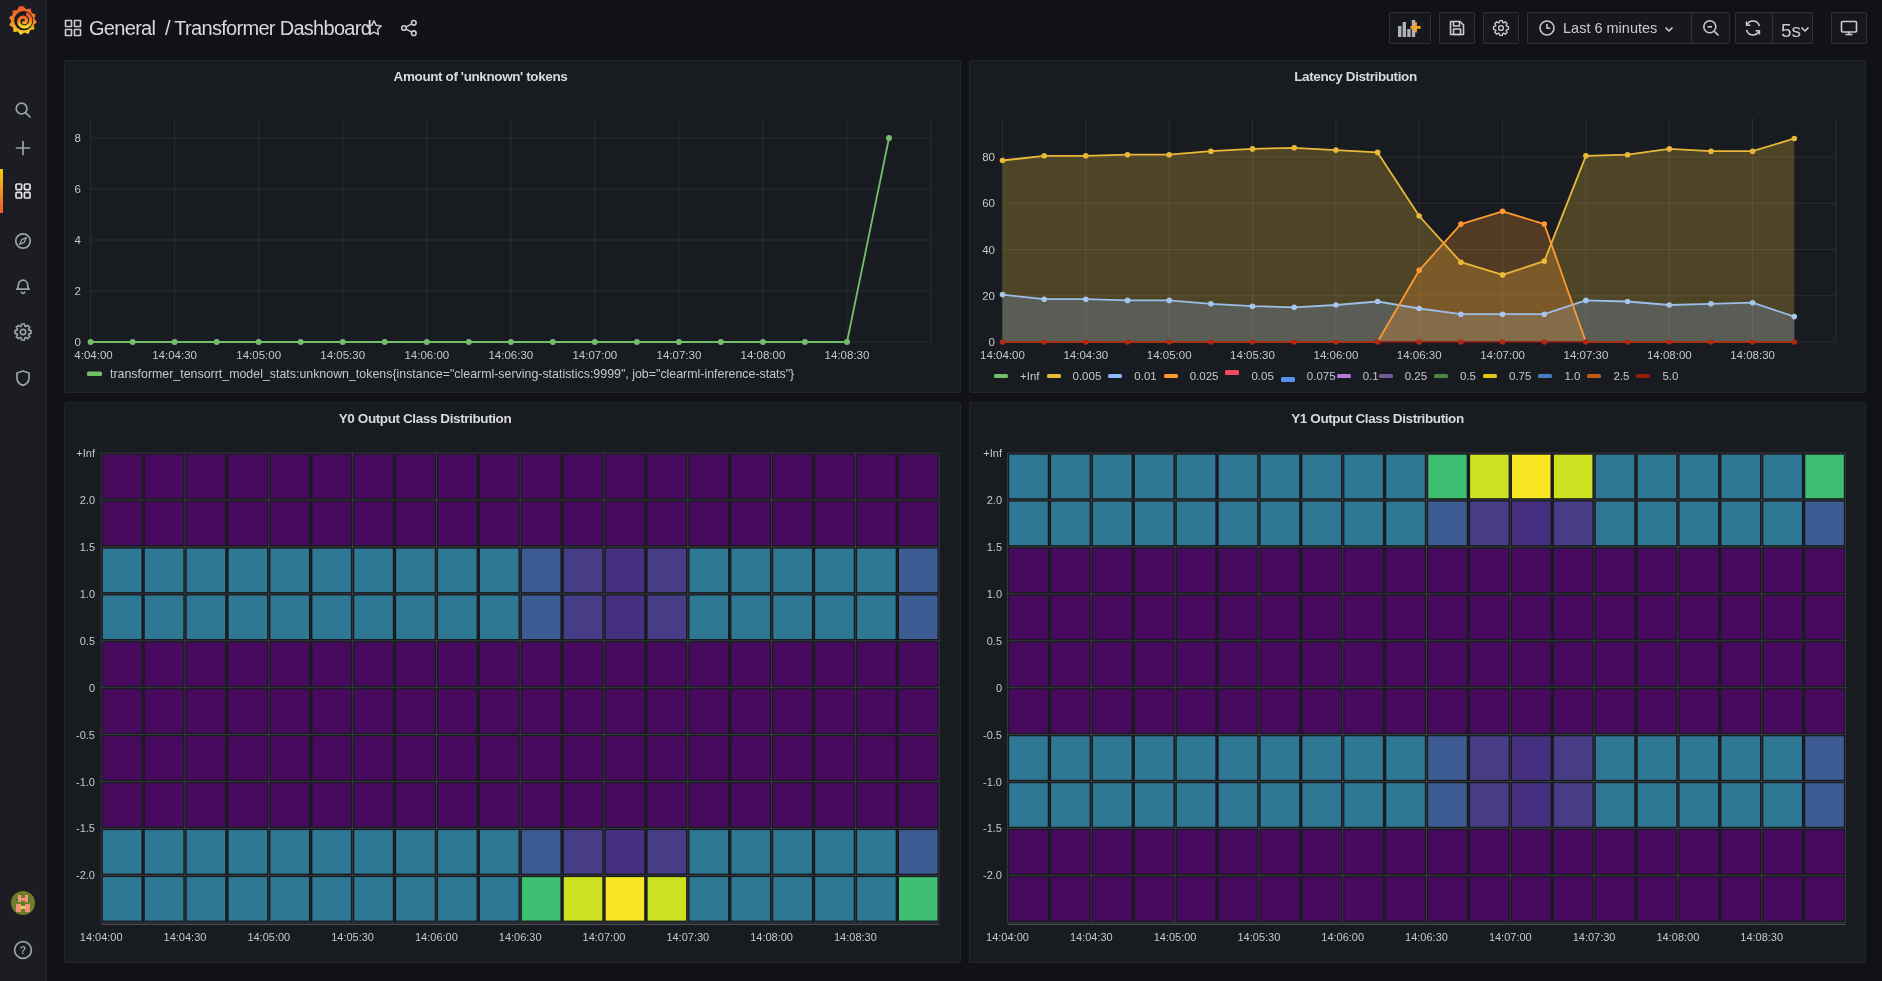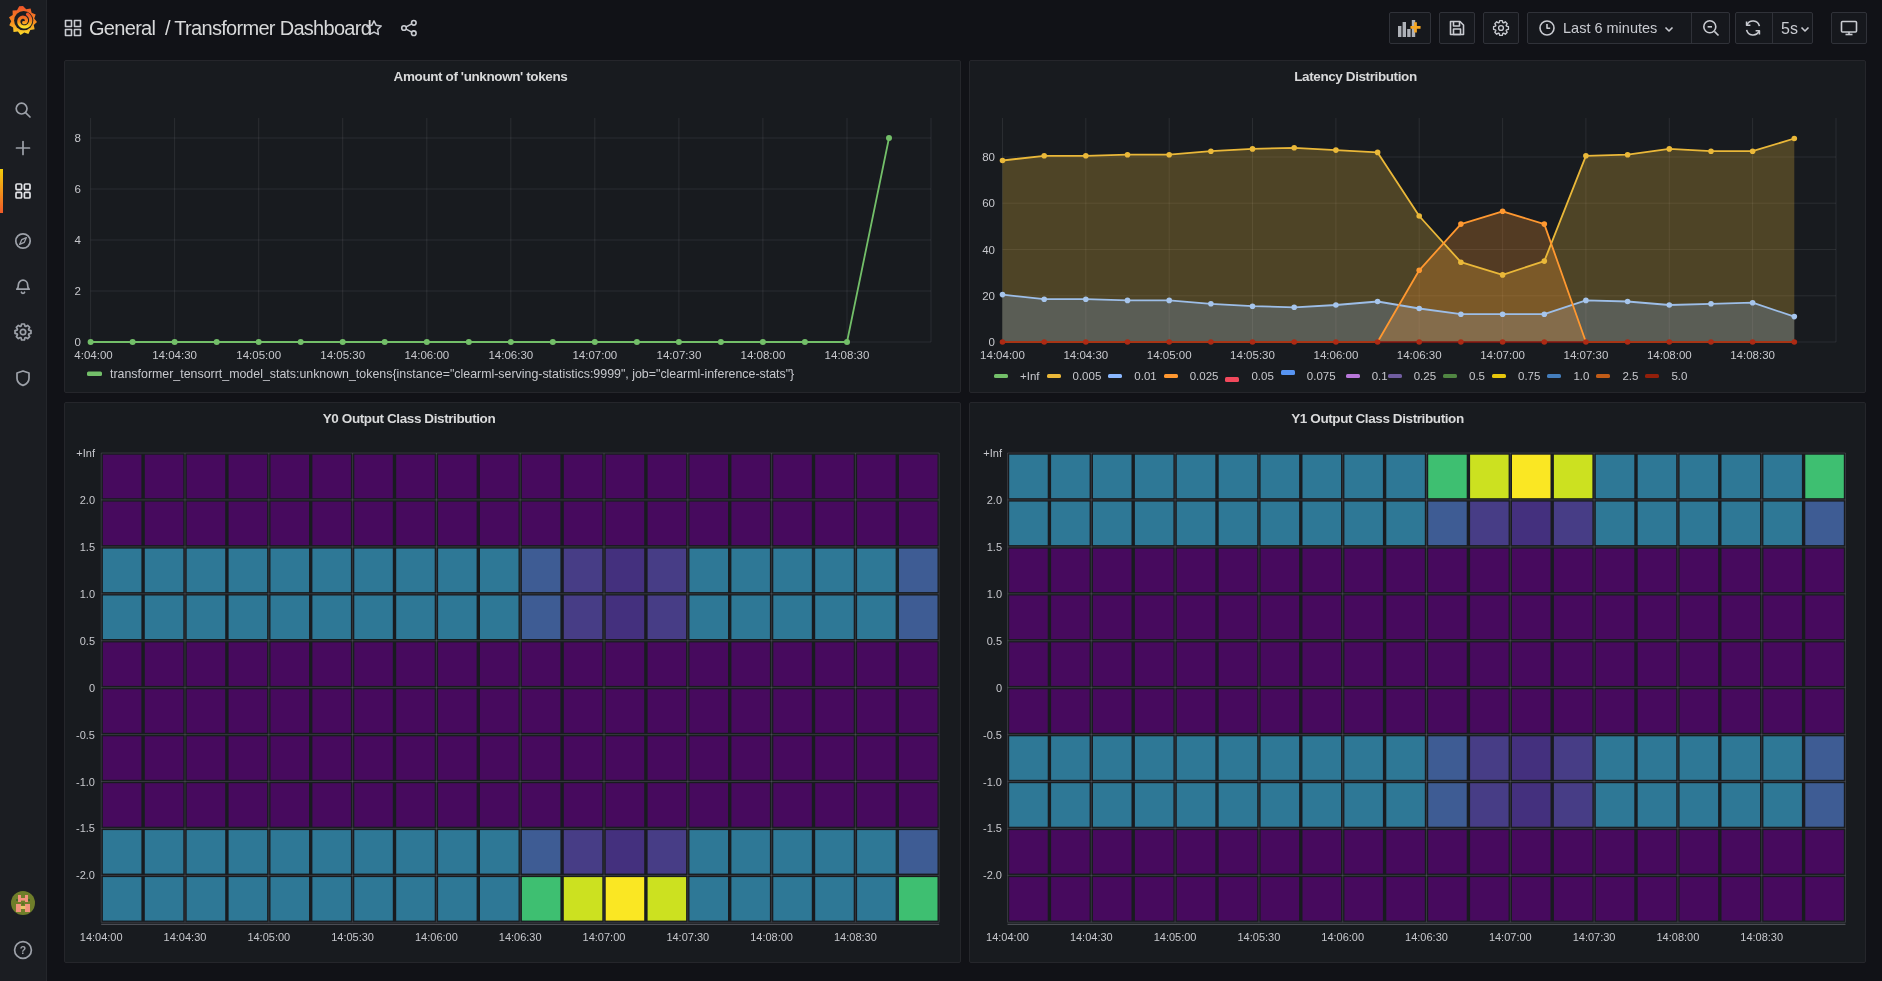--- a/index.html
+++ b/index.html
@@ -120,37 +120,37 @@
     <line x1="6.6" y1="8.8" x2="11" y2="8.8" stroke="#C9CBD1" stroke-width="1.6" fill="none" stroke-linejoin="round"></line>
   </svg>
 <div class="navbtn" style="left:1735px;width:78px"></div>
 <div class="abs" style="left:1772px;top:13px;width:1px;height:30px;background:#303239"></div>
 <svg class="abs" style="left:1743px;top:18px" width="20" height="20" viewBox="0 0 20 20">
 <path d="M16.4 8.2 a6.6 6.6 0 0 0 -12.4 -1.4" stroke="#C9CBD1" stroke-width="1.6" fill="none" stroke-linejoin="round"></path>
     <path d="M3.6 3.4 v3.8 h3.8" stroke="#C9CBD1" stroke-width="1.6" fill="none" stroke-linejoin="round"></path>
 <path d="M3.6 11.8 a6.6 6.6 0 0 0 12.4 1.4" stroke="#C9CBD1" stroke-width="1.6" fill="none" stroke-linejoin="round"></path>
     <path d="M16.4 16.6 v-3.8 h-3.8" stroke="#C9CBD1" stroke-width="1.6" fill="none" stroke-linejoin="round"></path>
   </svg>
-<div class="abs" style="left:1781px;top:20px;font-size:16px;color:#C9CBD1">5s</div>
+<div class="abs" style="left:1781px;top:20px;font-size:19px;color:#C9CBD1">5s</div>
 <svg class="abs" style="left:1799px;top:23px" width="12" height="12" viewBox="0 0 12 12">
     <path d="M2.5 4.5 L6 8 L9.5 4.5" stroke="#C9CBD1" stroke-width="1.6" fill="none" stroke-linejoin="round"></path>
   </svg>
 <div class="navbtn" style="left:1831px;width:36px"></div>
 <svg class="abs" style="left:1840px;top:19px" width="18" height="18" viewBox="0 0 18 18">
 <rect x="1.5" y="2.5" width="15" height="10.5" rx="1" stroke="#C9CBD1" stroke-width="1.6" fill="none" stroke-linejoin="round"></rect>
     <line x1="9" y1="13" x2="9" y2="15.5" stroke="#C9CBD1" stroke-width="1.6" fill="none" stroke-linejoin="round"></line>
     <line x1="5.5" y1="15.5" x2="12.5" y2="15.5" stroke="#C9CBD1" stroke-width="1.6" fill="none" stroke-linejoin="round"></line>
   </svg>
 <div class="panel" style="left:64px;top:60px;width:897px;height:333px"></div>
 <div class="panel" style="left:969px;top:60px;width:897px;height:333px"></div>
 <div class="panel" style="left:64px;top:402px;width:897px;height:561px"></div>
 <div class="panel" style="left:969px;top:402px;width:897px;height:561px"></div>
 <div class="abs ptitle" style="left:64px;top:69px;width:833px">Amount of 'unknown' tokens</div>
 <div class="abs ptitle" style="left:969px;top:69px;width:773px">Latency Distribution</div>
-<div class="abs ptitle" style="left:48px;top:411px;width:722px">Y0 Output Class Distribution</div>
+<div class="abs ptitle" style="left:64px;top:411px;width:722px">Y0 Output Class Distribution</div>
 <div class="abs ptitle" style="left:919px;top:411px;width:917px">Y1 Output Class Distribution</div>
 <div class="abs" style="left:64px;top:60px;width:897px;height:333px">
     <svg width="897" height="333" viewBox="0 0 897 333" style="position:absolute;left:0;top:0;">
       <line x1="26.6" y1="58.0" x2="26.6" y2="282.0" stroke="rgba(204,204,220,0.10)" stroke-width="1"></line>
       <line x1="110.6" y1="58.0" x2="110.6" y2="282.0" stroke="rgba(204,204,220,0.10)" stroke-width="1"></line>
       <line x1="194.7" y1="58.0" x2="194.7" y2="282.0" stroke="rgba(204,204,220,0.10)" stroke-width="1"></line>
       <line x1="278.7" y1="58.0" x2="278.7" y2="282.0" stroke="rgba(204,204,220,0.10)" stroke-width="1"></line>
       <line x1="362.8" y1="58.0" x2="362.8" y2="282.0" stroke="rgba(204,204,220,0.10)" stroke-width="1"></line>
       <line x1="446.8" y1="58.0" x2="446.8" y2="282.0" stroke="rgba(204,204,220,0.10)" stroke-width="1"></line>
       <line x1="530.8" y1="58.0" x2="530.8" y2="282.0" stroke="rgba(204,204,220,0.10)" stroke-width="1"></line>
@@ -306,22 +306,22 @@
       <circle cx="700.3" cy="282.0" r="2.8" fill="#AD2A14"></circle>
       <circle cx="742.0" cy="282.0" r="2.8" fill="#AD2A14"></circle>
       <circle cx="783.6" cy="282.0" r="2.8" fill="#AD2A14"></circle>
       <circle cx="825.3" cy="282.0" r="2.8" fill="#AD2A14"></circle>
     </svg>
     <div style="position:absolute;left:25px;top:310px;display:flex;align-items:center;font-size:11.5px;color:#C7C8CD">
       <div style="display:flex;align-items:center;margin-right:7px"><div style="width:14px;height:4.6px;border-radius:1.5px;background:#73BF69;margin-right:12px"></div>+Inf</div>
       <div style="display:flex;align-items:center;margin-right:7px"><div style="width:14px;height:4.6px;border-radius:1.5px;background:#EAB839;margin-right:12px"></div>0.005</div>
       <div style="display:flex;align-items:center;margin-right:7px"><div style="width:14px;height:4.6px;border-radius:1.5px;background:#8AB8FF;margin-right:12px"></div>0.01</div>
       <div style="display:flex;align-items:center;margin-right:7px"><div style="width:14px;height:4.6px;border-radius:1.5px;background:#FF9830;margin-right:12px"></div>0.025</div>
-      <div style="display:flex;align-items:flex-end;margin-right:7px"><div style="width:14px;height:4.6px;border-radius:1.5px;background:#F2495C;margin-right:12px"></div>0.05</div>
-      <div style="display:flex;align-items:flex-start;margin-right:10px"><div style="width:14px;height:4.6px;border-radius:1.5px;background:#5794F2;margin-right:12px"></div>0.075</div>
+      <div style="display:flex;align-items:flex-start;margin-right:7px"><div style="width:14px;height:4.6px;border-radius:1.5px;background:#F2495C;margin-right:12px"></div>0.05</div>
+      <div style="display:flex;align-items:flex-end;margin-right:1px"><div style="width:14px;height:4.6px;border-radius:1.5px;background:#5794F2;margin-right:12px"></div>0.075</div>
       <div style="display:flex;align-items:center;margin-right:0"><div style="width:14px;height:4.6px;border-radius:1.5px;background:#B877D9;margin-right:12px"></div>0.1</div>
       <div style="display:flex;align-items:center;margin-right:7px"><div style="width:14px;height:4.6px;border-radius:1.5px;background:#705DA0;margin-right:12px"></div>0.25</div>
       <div style="display:flex;align-items:center;margin-right:7px"><div style="width:14px;height:4.6px;border-radius:1.5px;background:#508642;margin-right:12px"></div>0.5</div>
       <div style="display:flex;align-items:center;margin-right:7px"><div style="width:14px;height:4.6px;border-radius:1.5px;background:#E7C60B;margin-right:12px"></div>0.75</div>
       <div style="display:flex;align-items:center;margin-right:7px"><div style="width:14px;height:4.6px;border-radius:1.5px;background:#447EBC;margin-right:12px"></div>1.0</div>
       <div style="display:flex;align-items:center;margin-right:7px"><div style="width:14px;height:4.6px;border-radius:1.5px;background:#C15C17;margin-right:12px"></div>2.5</div>
       <div style="display:flex;align-items:center;margin-right:7px"><div style="width:14px;height:4.6px;border-radius:1.5px;background:#931F0A;margin-right:12px"></div>5.0</div>
     </div>
   </div>
 <div class="abs" style="left:64px;top:402px;width:897px;height:561px">

